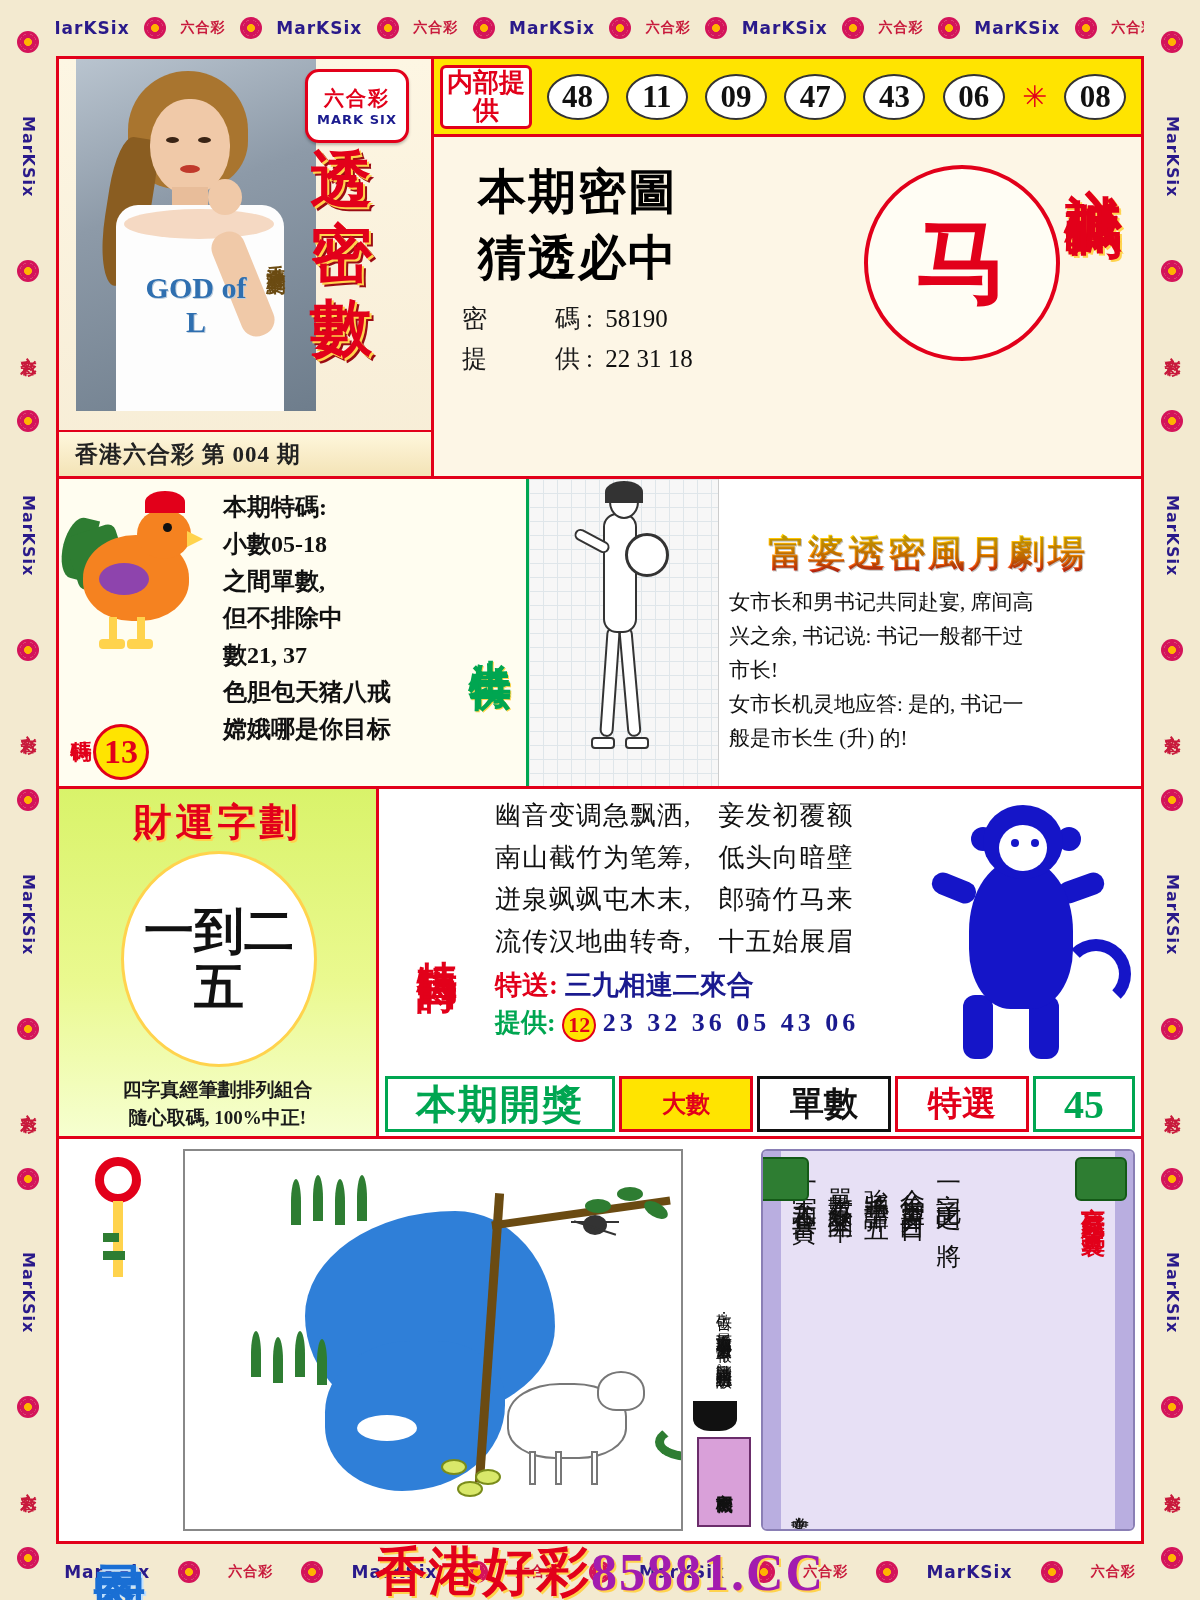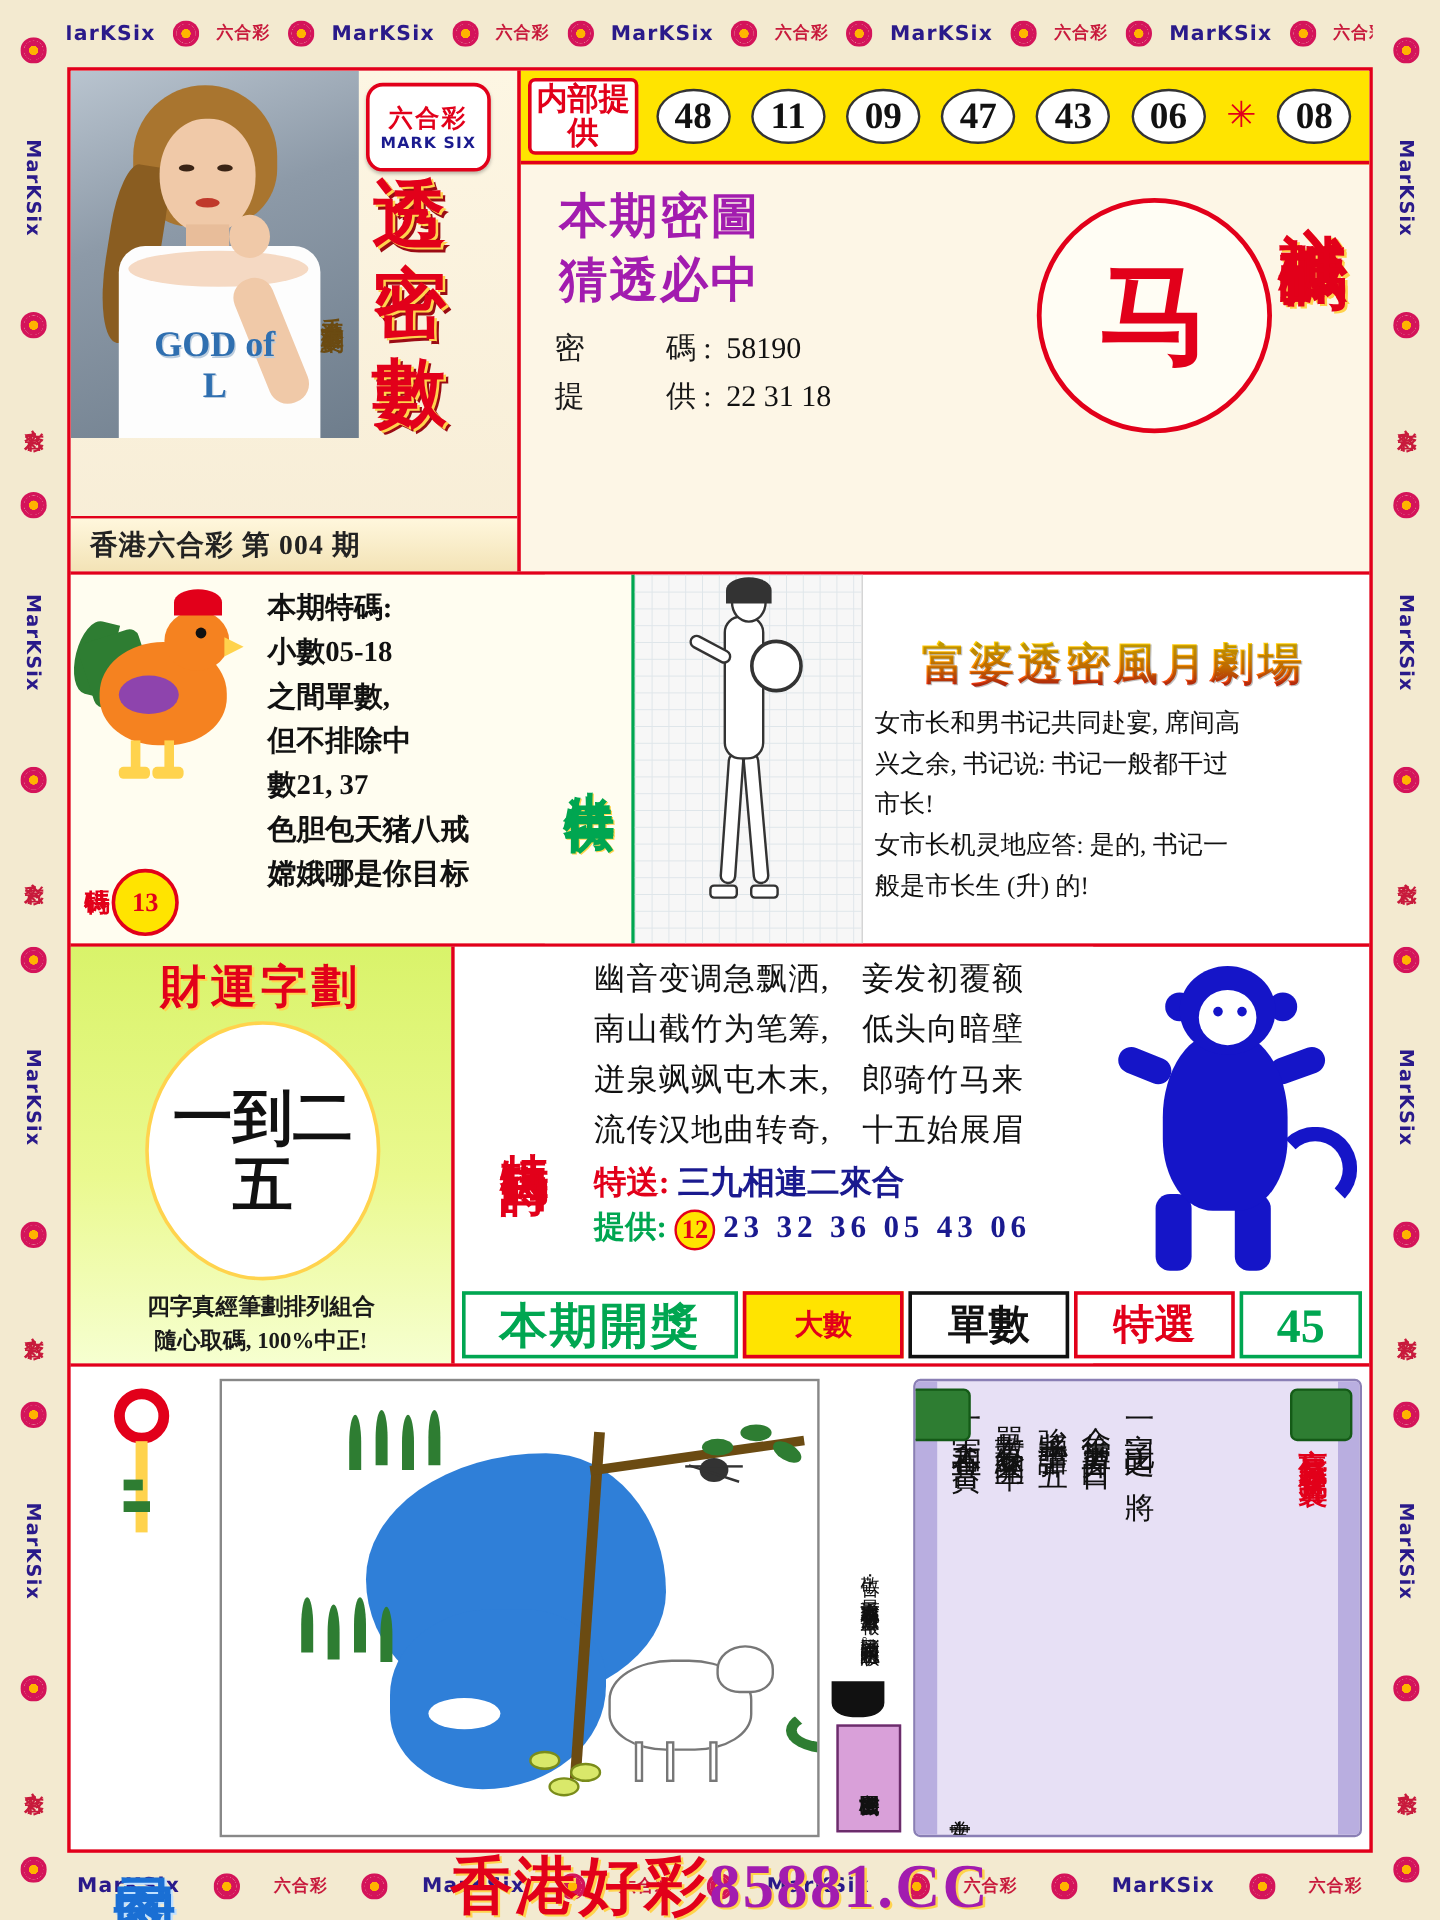--- a/index.html
+++ b/index.html
@@ -58,21 +58,21 @@
 
   
   .row1 { display:flex; height:420px; border-bottom:3px solid #e2001a; }
   .poster {
     width:375px; position:relative;
     background:linear-gradient(180deg,#fdf6e3 0%, #f7edd6 100%);
     border-right:3px solid #e2001a;
     overflow:hidden;
   }
   .model {
-    position:absolute; left:0; top:0; width:240px; height:306px;
+    position:absolute; left:17px; top:0; width:240px; height:352px;
     background:linear-gradient(160deg,#b9c4cf 0%, #8d9aa8 40%, #6e7d8c 100%);
     overflow:hidden;
   }
   .m-hair {
     position:absolute; left:52px; top:12px; width:120px; height:118px;
     background:#a9752f; border-radius:54% 54% 44% 44%;
   }
   .m-hair2 {
     position:absolute; left:30px; top:78px; width:44px; height:150px;
     background:#8a5d21; border-radius:40% 30% 60% 50%;
@@ -158,22 +158,22 @@
     width:62px; height:46px; border-radius:50%;
     background:#fff; border:2px solid #333;
     display:flex;align-items:center;justify-content:center;
     font-family:"Liberation Serif", serif; font-weight:bold; font-size:31px; color:#111;
   }
   .star { color:#e2001a; font-size:30px; font-weight:bold; }
 
   .r1body { flex:1; display:flex; position:relative; }
   .mizu { width:420px; padding:14px 0 0 28px; }
   .mizu h2 {
-    margin:4px; color:#a21caf; font-family:"Liberation Serif", serif;
-    font-size:40px; line-height:50px; letter-spacing:2px; font-weight:bold;
+    margin:16px; color:#000000; font-family:"Liberation Serif", serif;
+    font-size:48px; line-height:50px; letter-spacing:2px; font-weight:bold;
   }
   .mizu .kv {
     margin-top:12px; font-family:"Liberation Serif", serif;
     font-size:25px; color:#1a1a1a; line-height:40px;
   }
   .kv .lab { letter-spacing:6px; }
   .kv .val { color:#111; }
   .seal {
     position:absolute; left:430px; top:28px;
     width:196px;height:196px;border-radius:50%;
@@ -214,21 +214,21 @@
   .r-foot1{left:40px;top:160px;} .r-foot2{left:68px;top:160px;}
   .tema-label {
     position:absolute; left:8px; bottom:62px;
     writing-mode:vertical-rl; color:#e2001a; font-weight:bold; font-size:21px;
     font-family:"Liberation Serif", serif;
   }
   .tema-circle {
     position:absolute; left:34px; bottom:6px; width:56px;height:56px;border-radius:50%;
     background:#ffe400; border:3px solid #e2001a;
     display:flex;align-items:center;justify-content:center;
-    font-family:"Liberation Serif", serif; font-weight:bold; font-size:22px; color:#e2001a;
+    font-family:"Liberation Serif", serif; font-weight:bold; font-size:34px; color:#e2001a;
   }
   .zodtext {
     flex:1; padding:10px 6px 14px 4px;
     font-family:"Liberation Serif", serif; font-size:24px; color:#111; line-height:37px;
     font-weight:bold;
   }
   .zodbar {
     width:72px; display:flex; align-items:center; justify-content:center;
     background:#fffdf0;
   }

